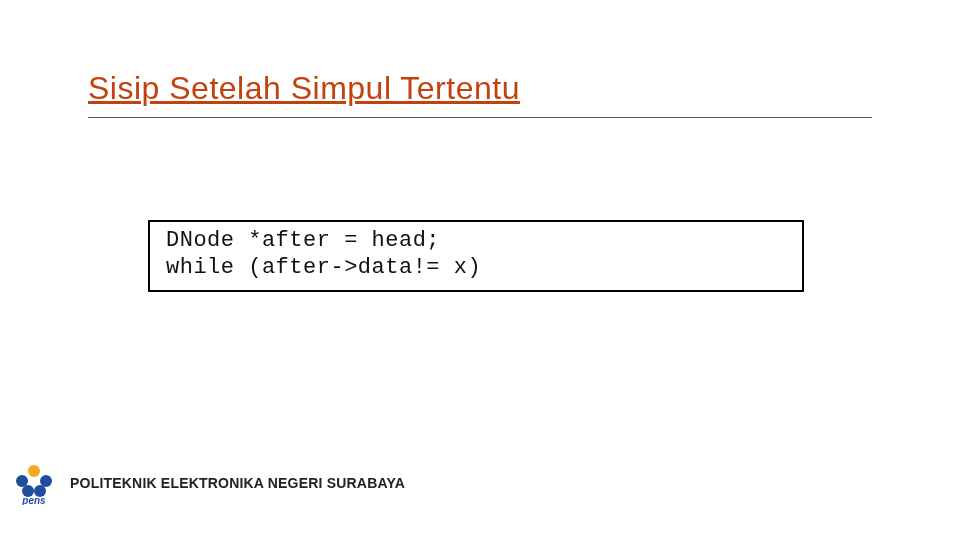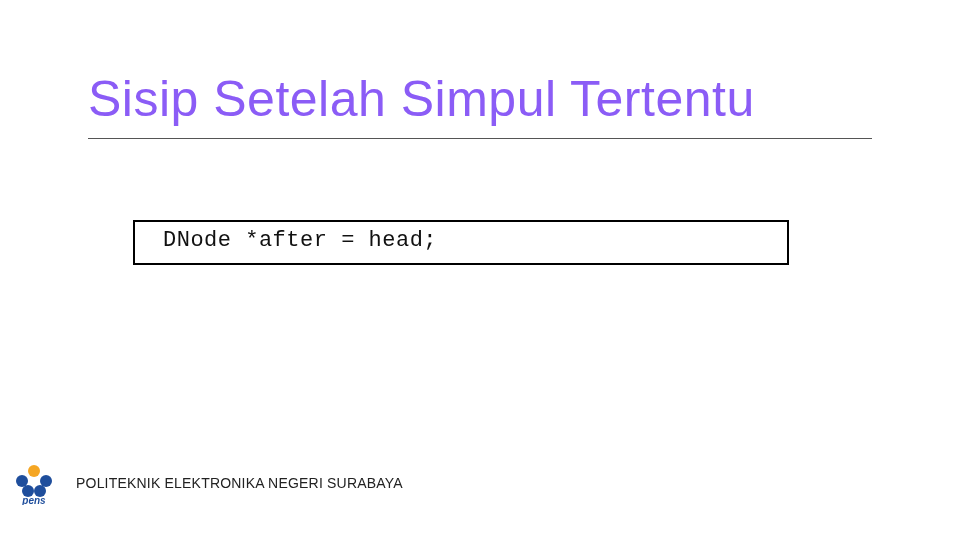--- a/index.html
+++ b/index.html
@@ -12,37 +12,38 @@
   position: relative;
   overflow: hidden;
 }
 .title-area {
   position: absolute;
   left: 88px;
   top: 70px;
   right: 88px;
 }
 .title {
-  font-size: 50px;
+  font-size: 32px;
   font-weight: 300;
-  color: #8b5cf6;
+  color: #c2410c;
   margin: 0 0 10px 0;
   letter-spacing: 0.5px;
+  text-decoration: underline;
 }
 .title-underline {
   border-bottom: 1px solid #555;
   width: 100%;
 }
 .code-box {
   position: absolute;
-  left: 133px;
+  left: 148px;
   top: 220px;
   width: 656px;
   border: 2.5px solid #000;
-  padding: 6px 10px 8px 28px;
+  padding: 6px 10px 8px 16px;
   box-sizing: border-box;
 }
 .code-text {
   font-family: "Courier New", monospace;
   font-size: 22px;
   line-height: 1.22;
   white-space: pre;
   color: #111;
   letter-spacing: 0.5px;
 }
@@ -58,36 +59,37 @@
   width: 52px;
   height: 44px;
   margin-left: 8px;
   display: flex;
   flex-direction: column;
   align-items: center;
   justify-content: center;
 }
 .footer-text {
   font-size: 14px;
-  font-weight: 400;
+  font-weight: 700;
   color: #222;
-  margin-left: 16px;
+  margin-left: 10px;
   letter-spacing: 0.2px;
 }
 </style>
 </head>
 <body>
 
 <div class="title-area">
   <div class="title">Sisip Setelah Simpul Tertentu</div>
   <div class="title-underline"></div>
 </div>
 
 <div class="code-box">
   <div class="code-text">DNode *after = head;</div>
+  <div class="code-text">while (after-&gt;data!= x)</div>
 </div>
 
 <div class="footer">
   <div class="logo">
     <svg width="48" height="44" viewBox="0 0 48 44">
       <circle cx="24" cy="10" r="6" fill="#f5a623"></circle>
       <circle cx="12" cy="20" r="6" fill="#1f4e9c"></circle>
       <circle cx="36" cy="20" r="6" fill="#1f4e9c"></circle>
       <circle cx="18" cy="30" r="6" fill="#1f4e9c"></circle>
       <circle cx="30" cy="30" r="6" fill="#1f4e9c"></circle>

